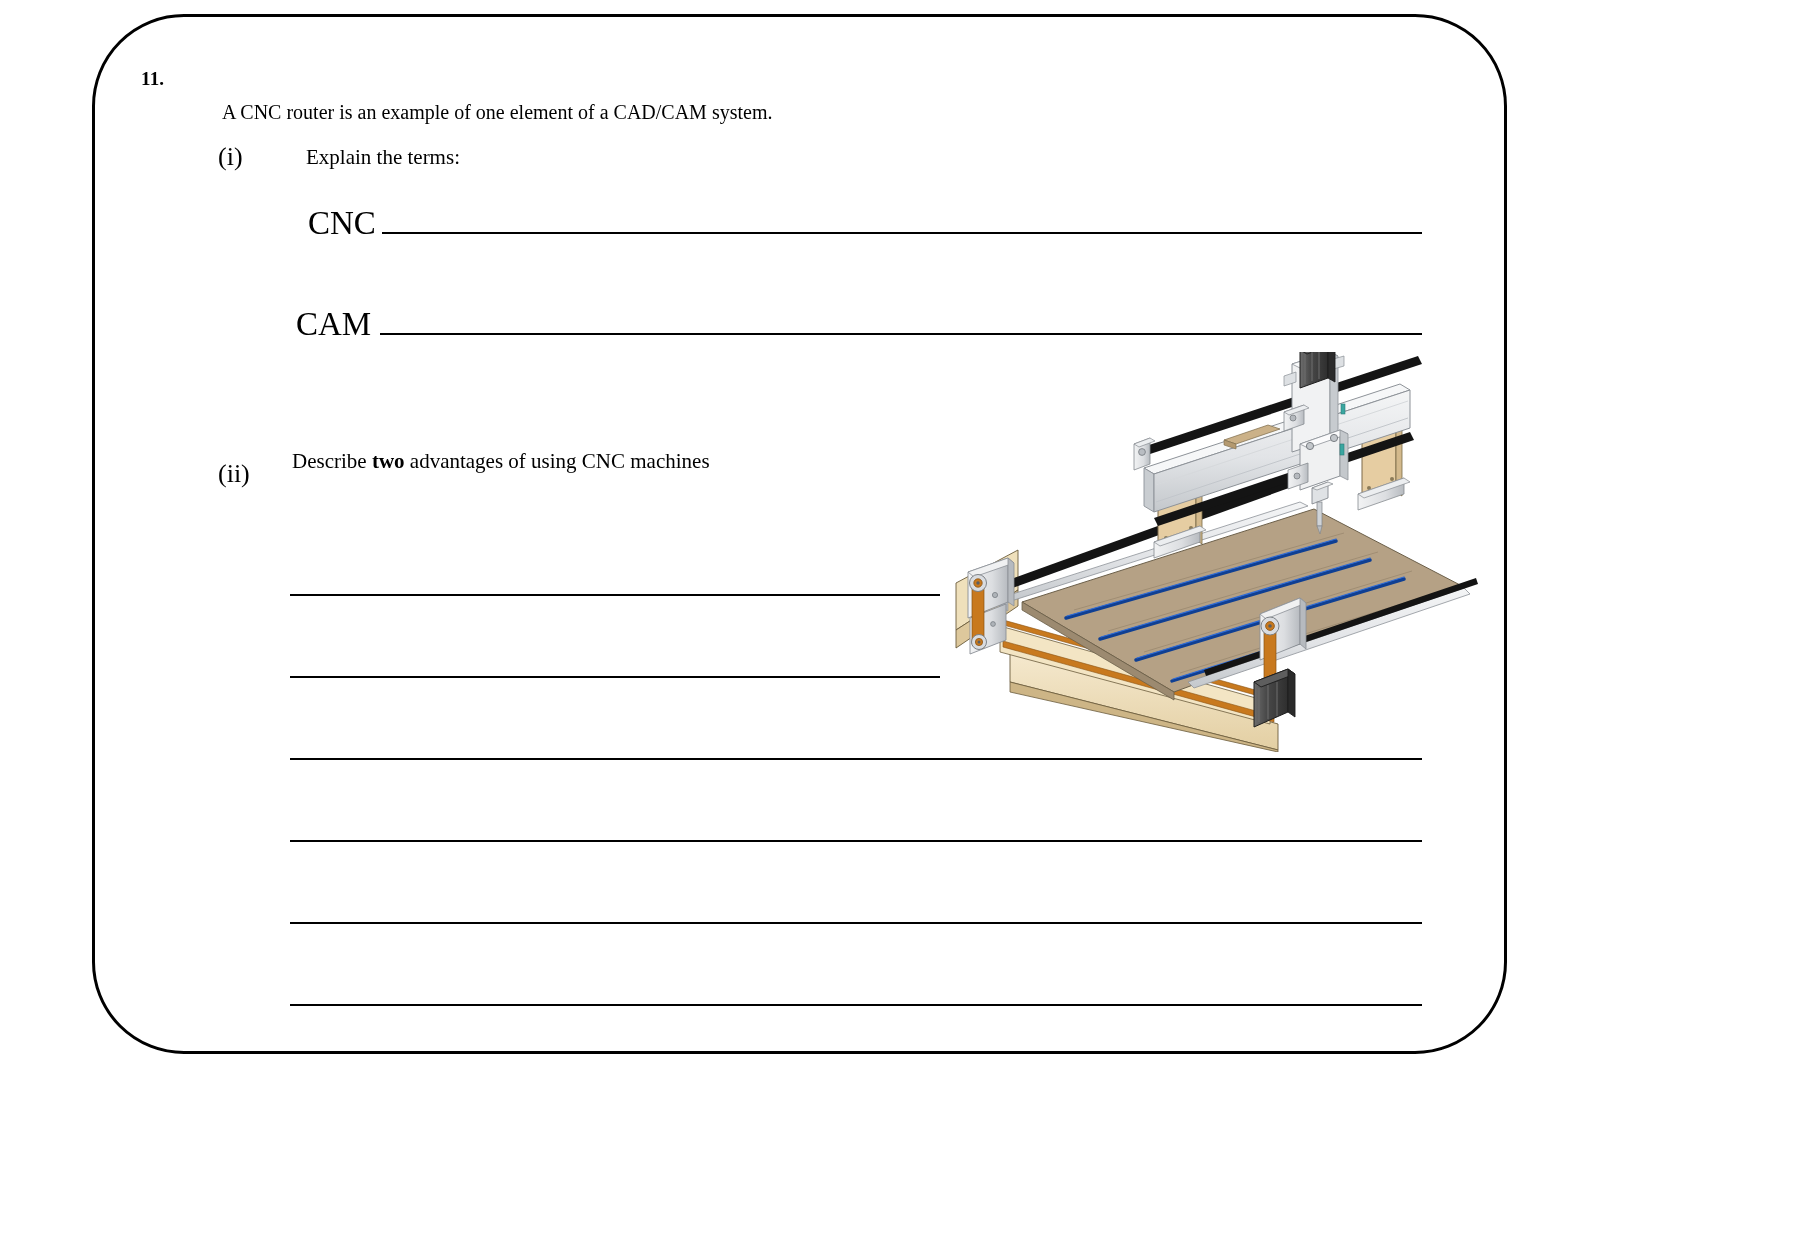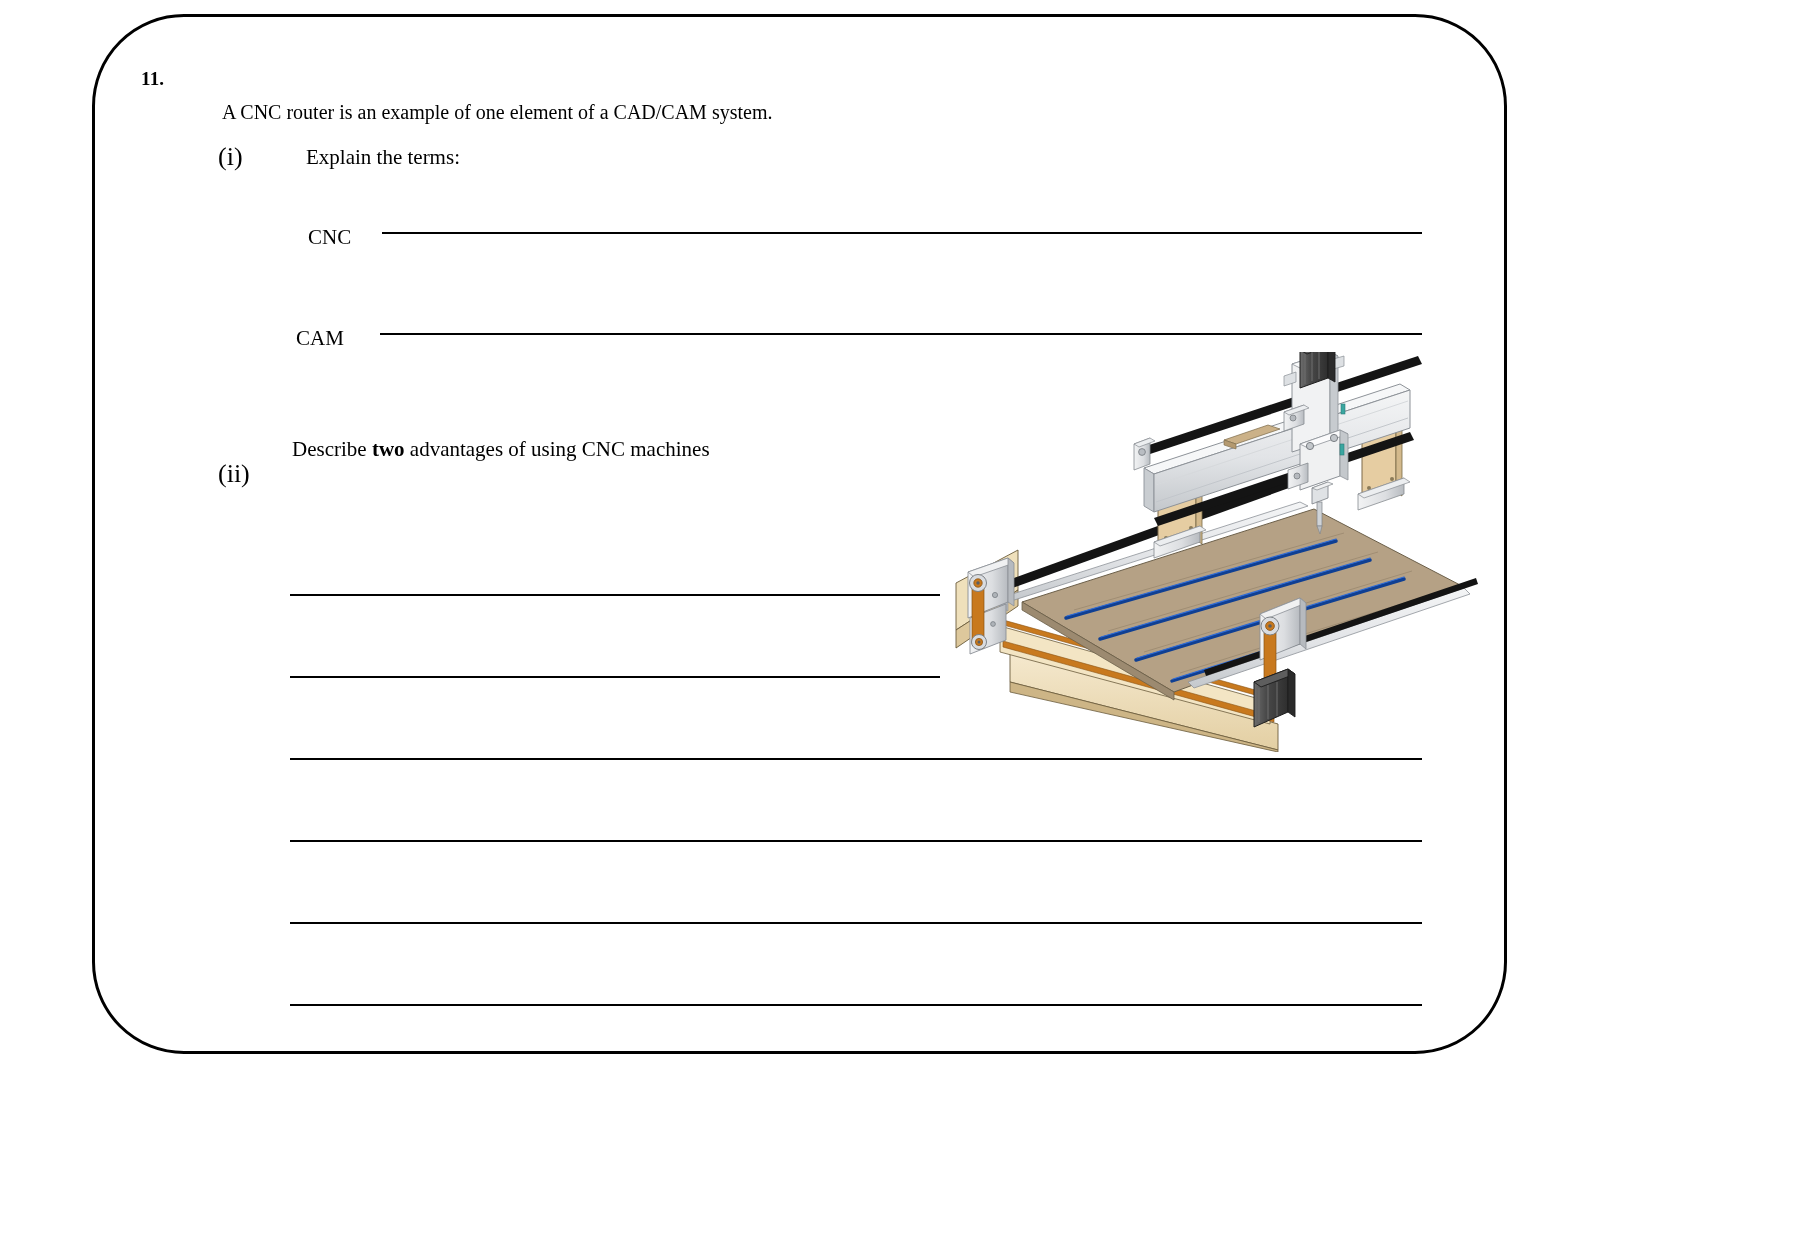--- a/index.html
+++ b/index.html
@@ -53,22 +53,21 @@
   }
   .part-text {
     position: absolute;
     font-size: 21px;
     line-height: 34px;
   }
   .part-text b { font-weight: bold; }
 
   .sub-label {
     position: absolute;
-    font-size: 21px;
-    margin-top: 20px;
+    font-size: 33px;
   }
 
   
   .rule {
     position: absolute;
     height: 0;
     border-top: 2.6px solid #000000;
   }
   .rule-thin {
     position: absolute;
@@ -100,21 +99,21 @@
 <div class="part-text" style="left:306px; top:140px;">Explain the terms:</div>
 
 <div class="sub-label" style="left:308px; top:205px;">CNC</div>
 <div class="rule" style="left:382px; top:232px; width:1040px;"></div>
 
 <div class="sub-label" style="left:296px; top:306px;">CAM</div>
 <div class="rule" style="left:380px; top:333px; width:1042px;"></div>
 
 <div class="part-label" style="left:218px; top:443px;margin-top:16px;">(ii)</div>
 
-<div class="part-text" style="left:292px; top:432px; width:600px;">
+<div class="part-text" style="left:292px; top:444px; width:600px;">
   <span>Describe </span><b>two</b><span> advantages of using CNC machines</span><br>
 </div>
 
 <div class="rule-thin" style="left:290px; top:594px;  width:650px;"></div>
 <div class="rule-thin" style="left:290px; top:676px;  width:650px;"></div>
 <div class="rule-thin" style="left:290px; top:758px;  width:1132px;"></div>
 <div class="rule-thin" style="left:290px; top:840px;  width:1132px;"></div>
 <div class="rule-thin" style="left:290px; top:922px;  width:1132px;"></div>
 <div class="rule-thin" style="left:290px; top:1004px; width:1132px;"></div>
 

